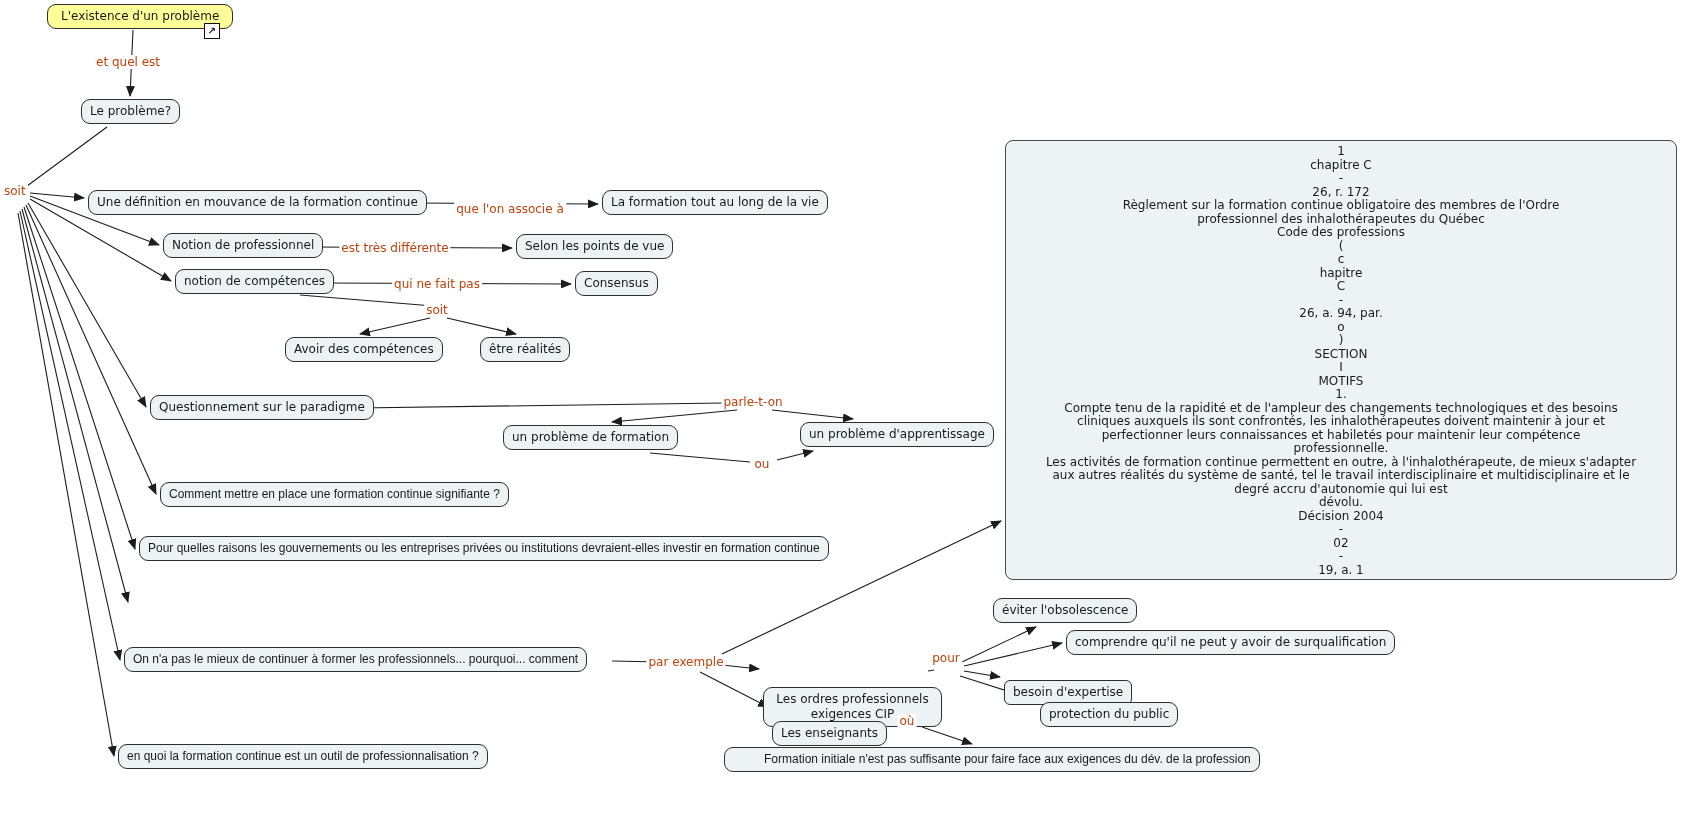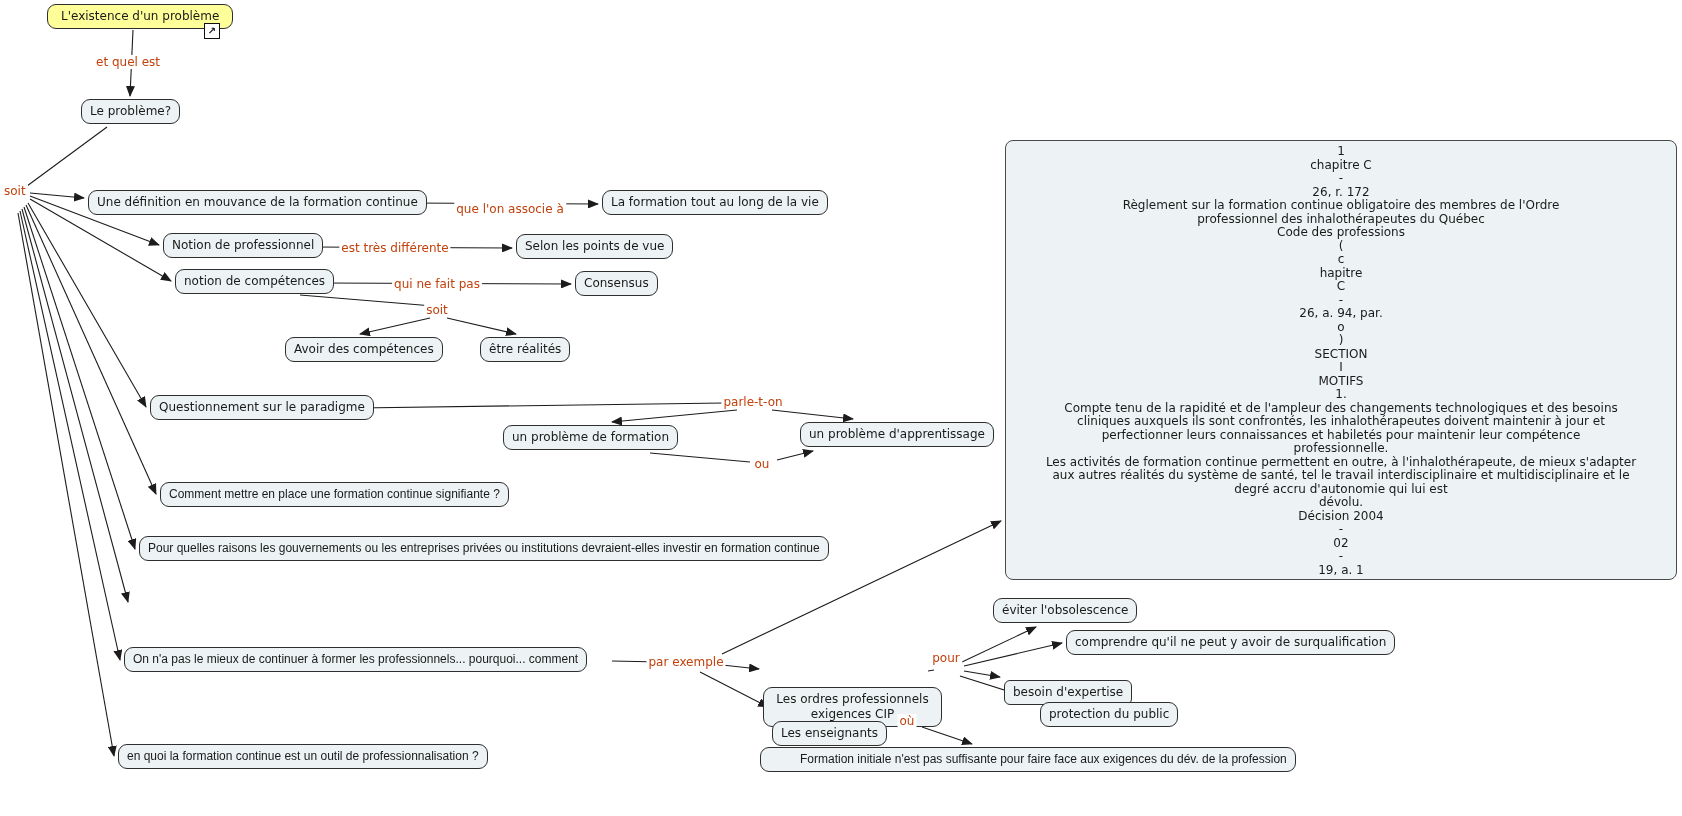--- a/index.html
+++ b/index.html
@@ -39,21 +39,21 @@
   #n-pour-q{left:139px;top:536px;}
   #n-avantage{left:132px;top:590px;}
   #n-onna{left:124px;top:647px;}
   #n-enquoi{left:118px;top:744px;}
   #n-ordres{left:763px;top:687px;width:179px;}
   #n-enseignants{left:772px;top:710px;margin-top:11px;}
   #n-eviter{left:993px;top:598px;}
   #n-comprendre{left:1066px;top:630px;}
   #n-besoin{left:1004px;top:680px;border-radius:6px;}
   #n-protection{left:1040px;top:702px;}
-  #n-forminit{left:760px;top:747px;padding-left:39px;}
+  #n-forminit{left:724px;top:747px;padding-left:39px;}
   #n-bignote{left:1005px;top:140px;width:672px;height:440px;}
   
   #l-etquelest{left:128px;top:62px;}
   #l-soit1{left:2px;top:184px;}
   #l-quelon{left:490px;top:209px;margin-left:20px;}
   #l-tresdiff{left:395px;top:248px;}
   #l-quine{left:437px;top:284px;}
   #l-soit2{left:437px;top:310px;}
   #l-parle{left:753px;top:402px;}
   #l-ou1{left:762px;top:464px;}

